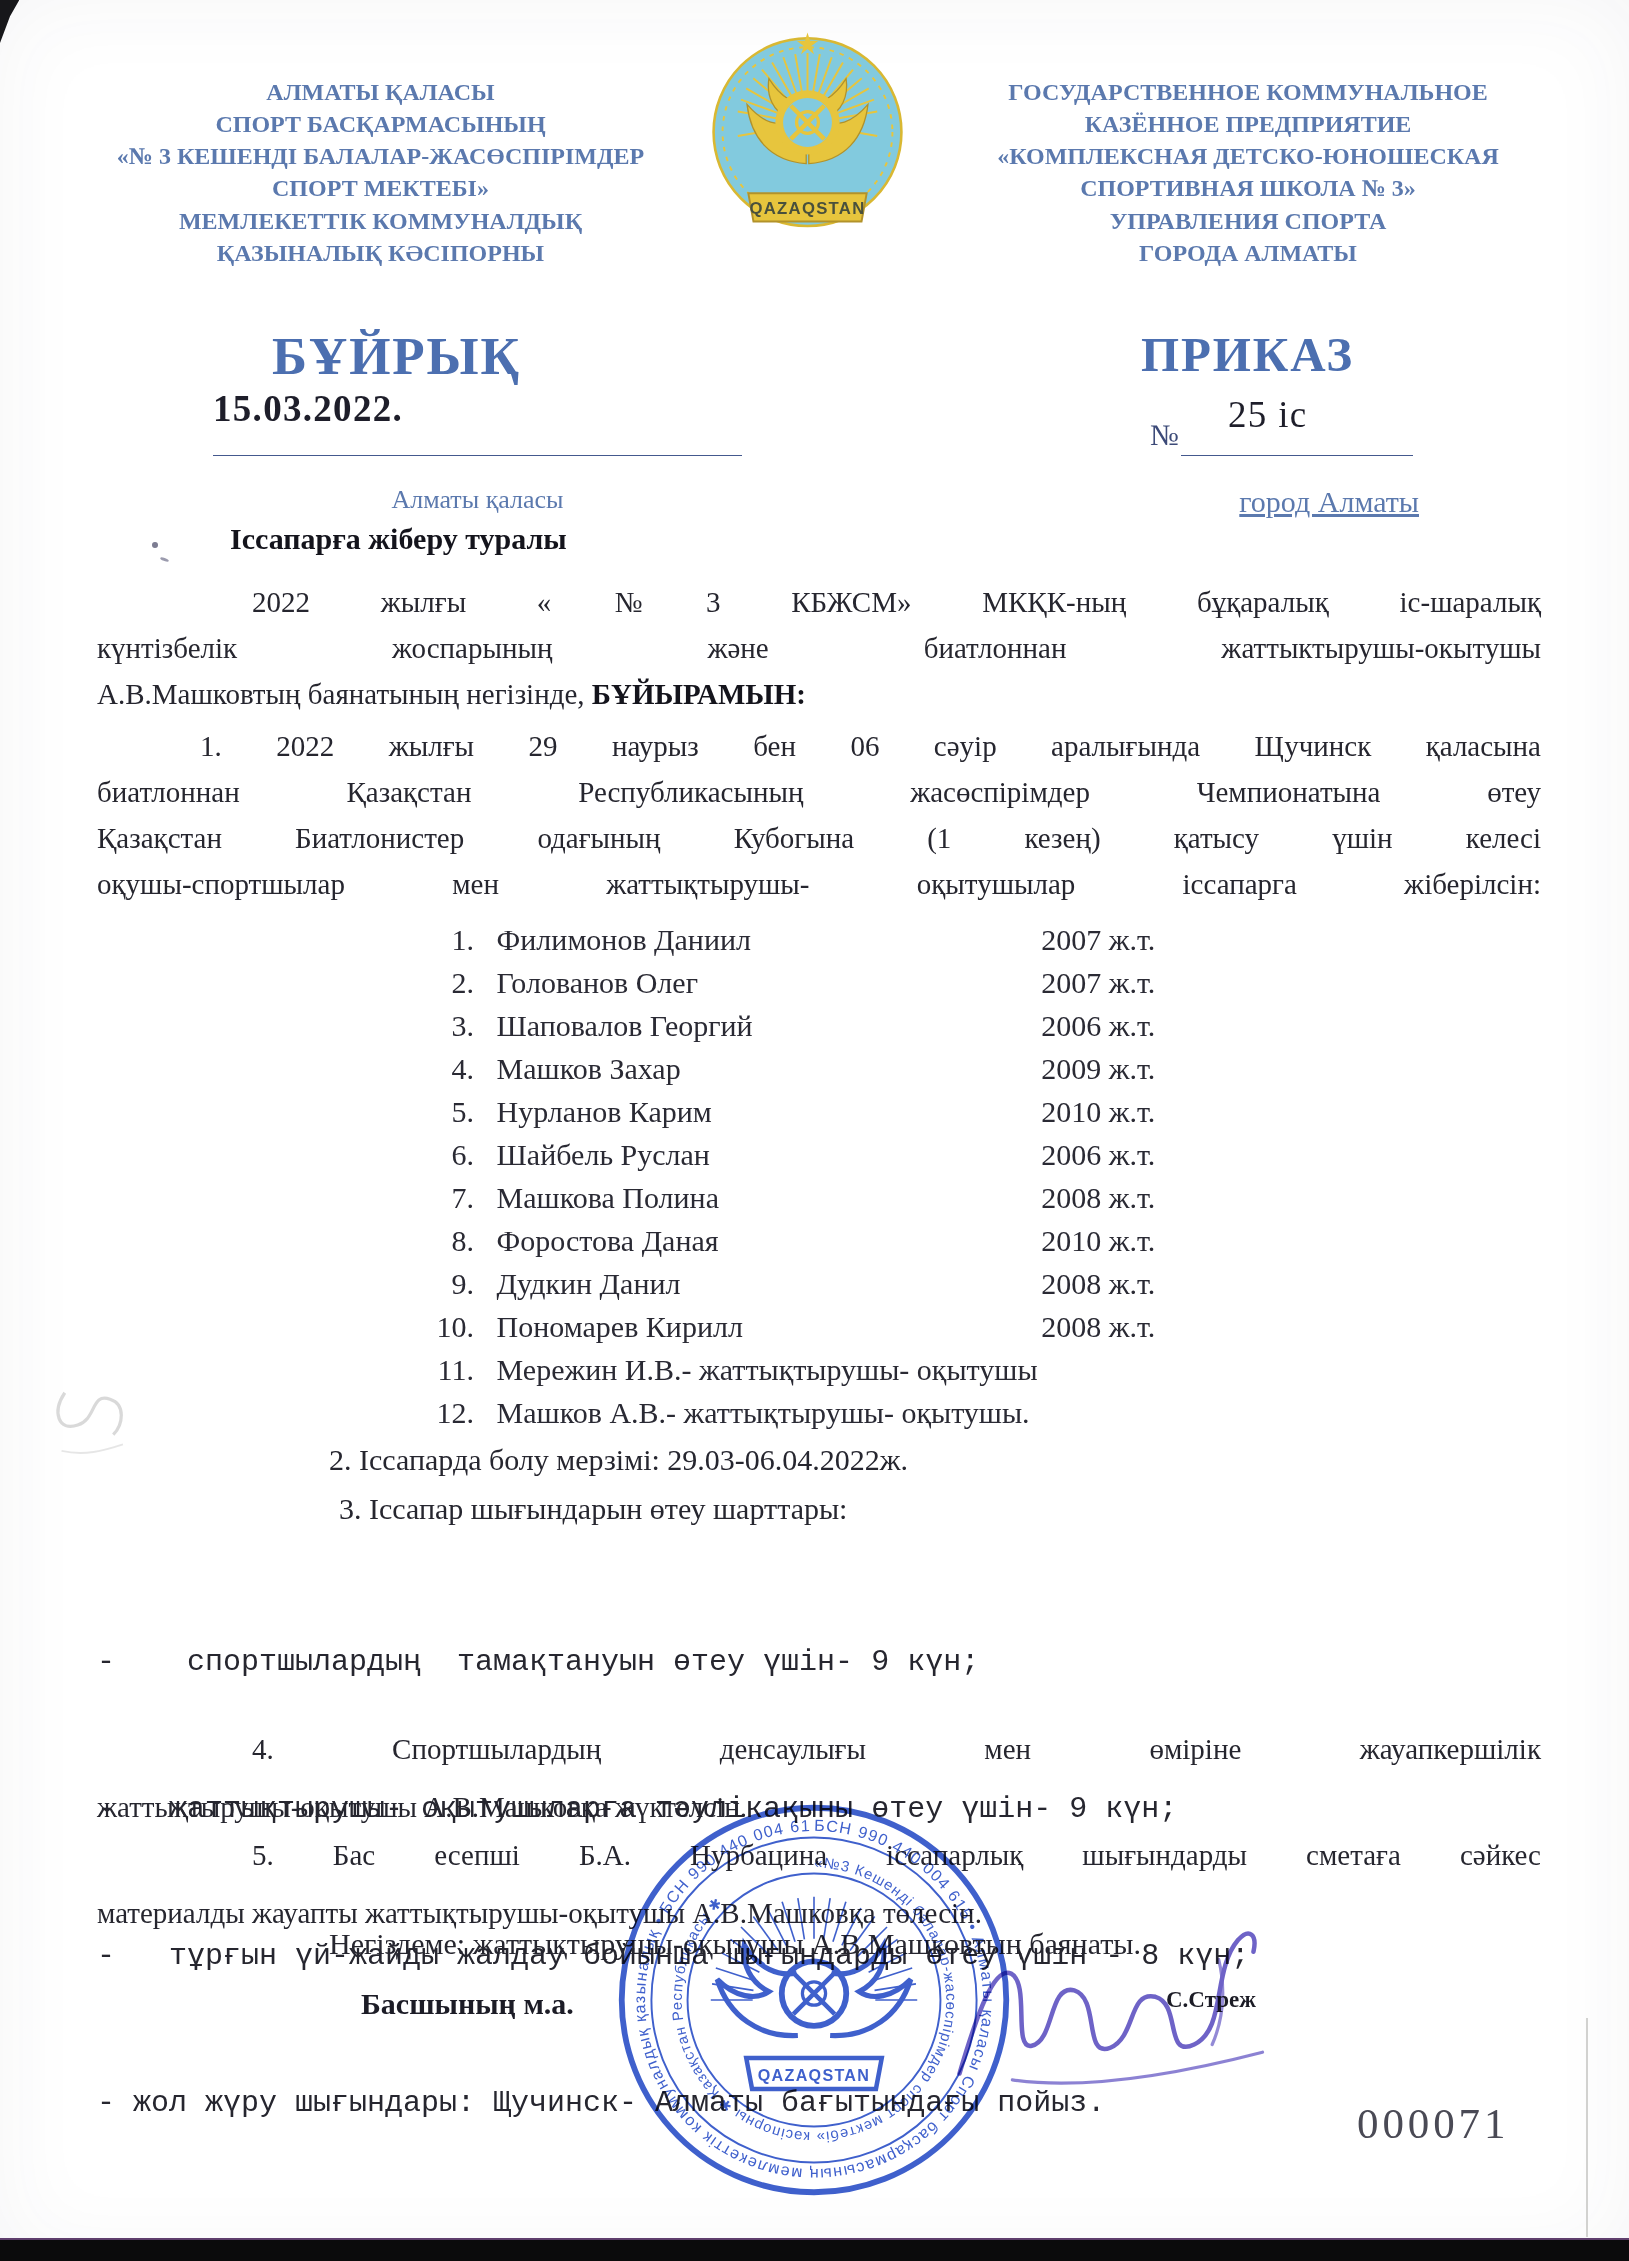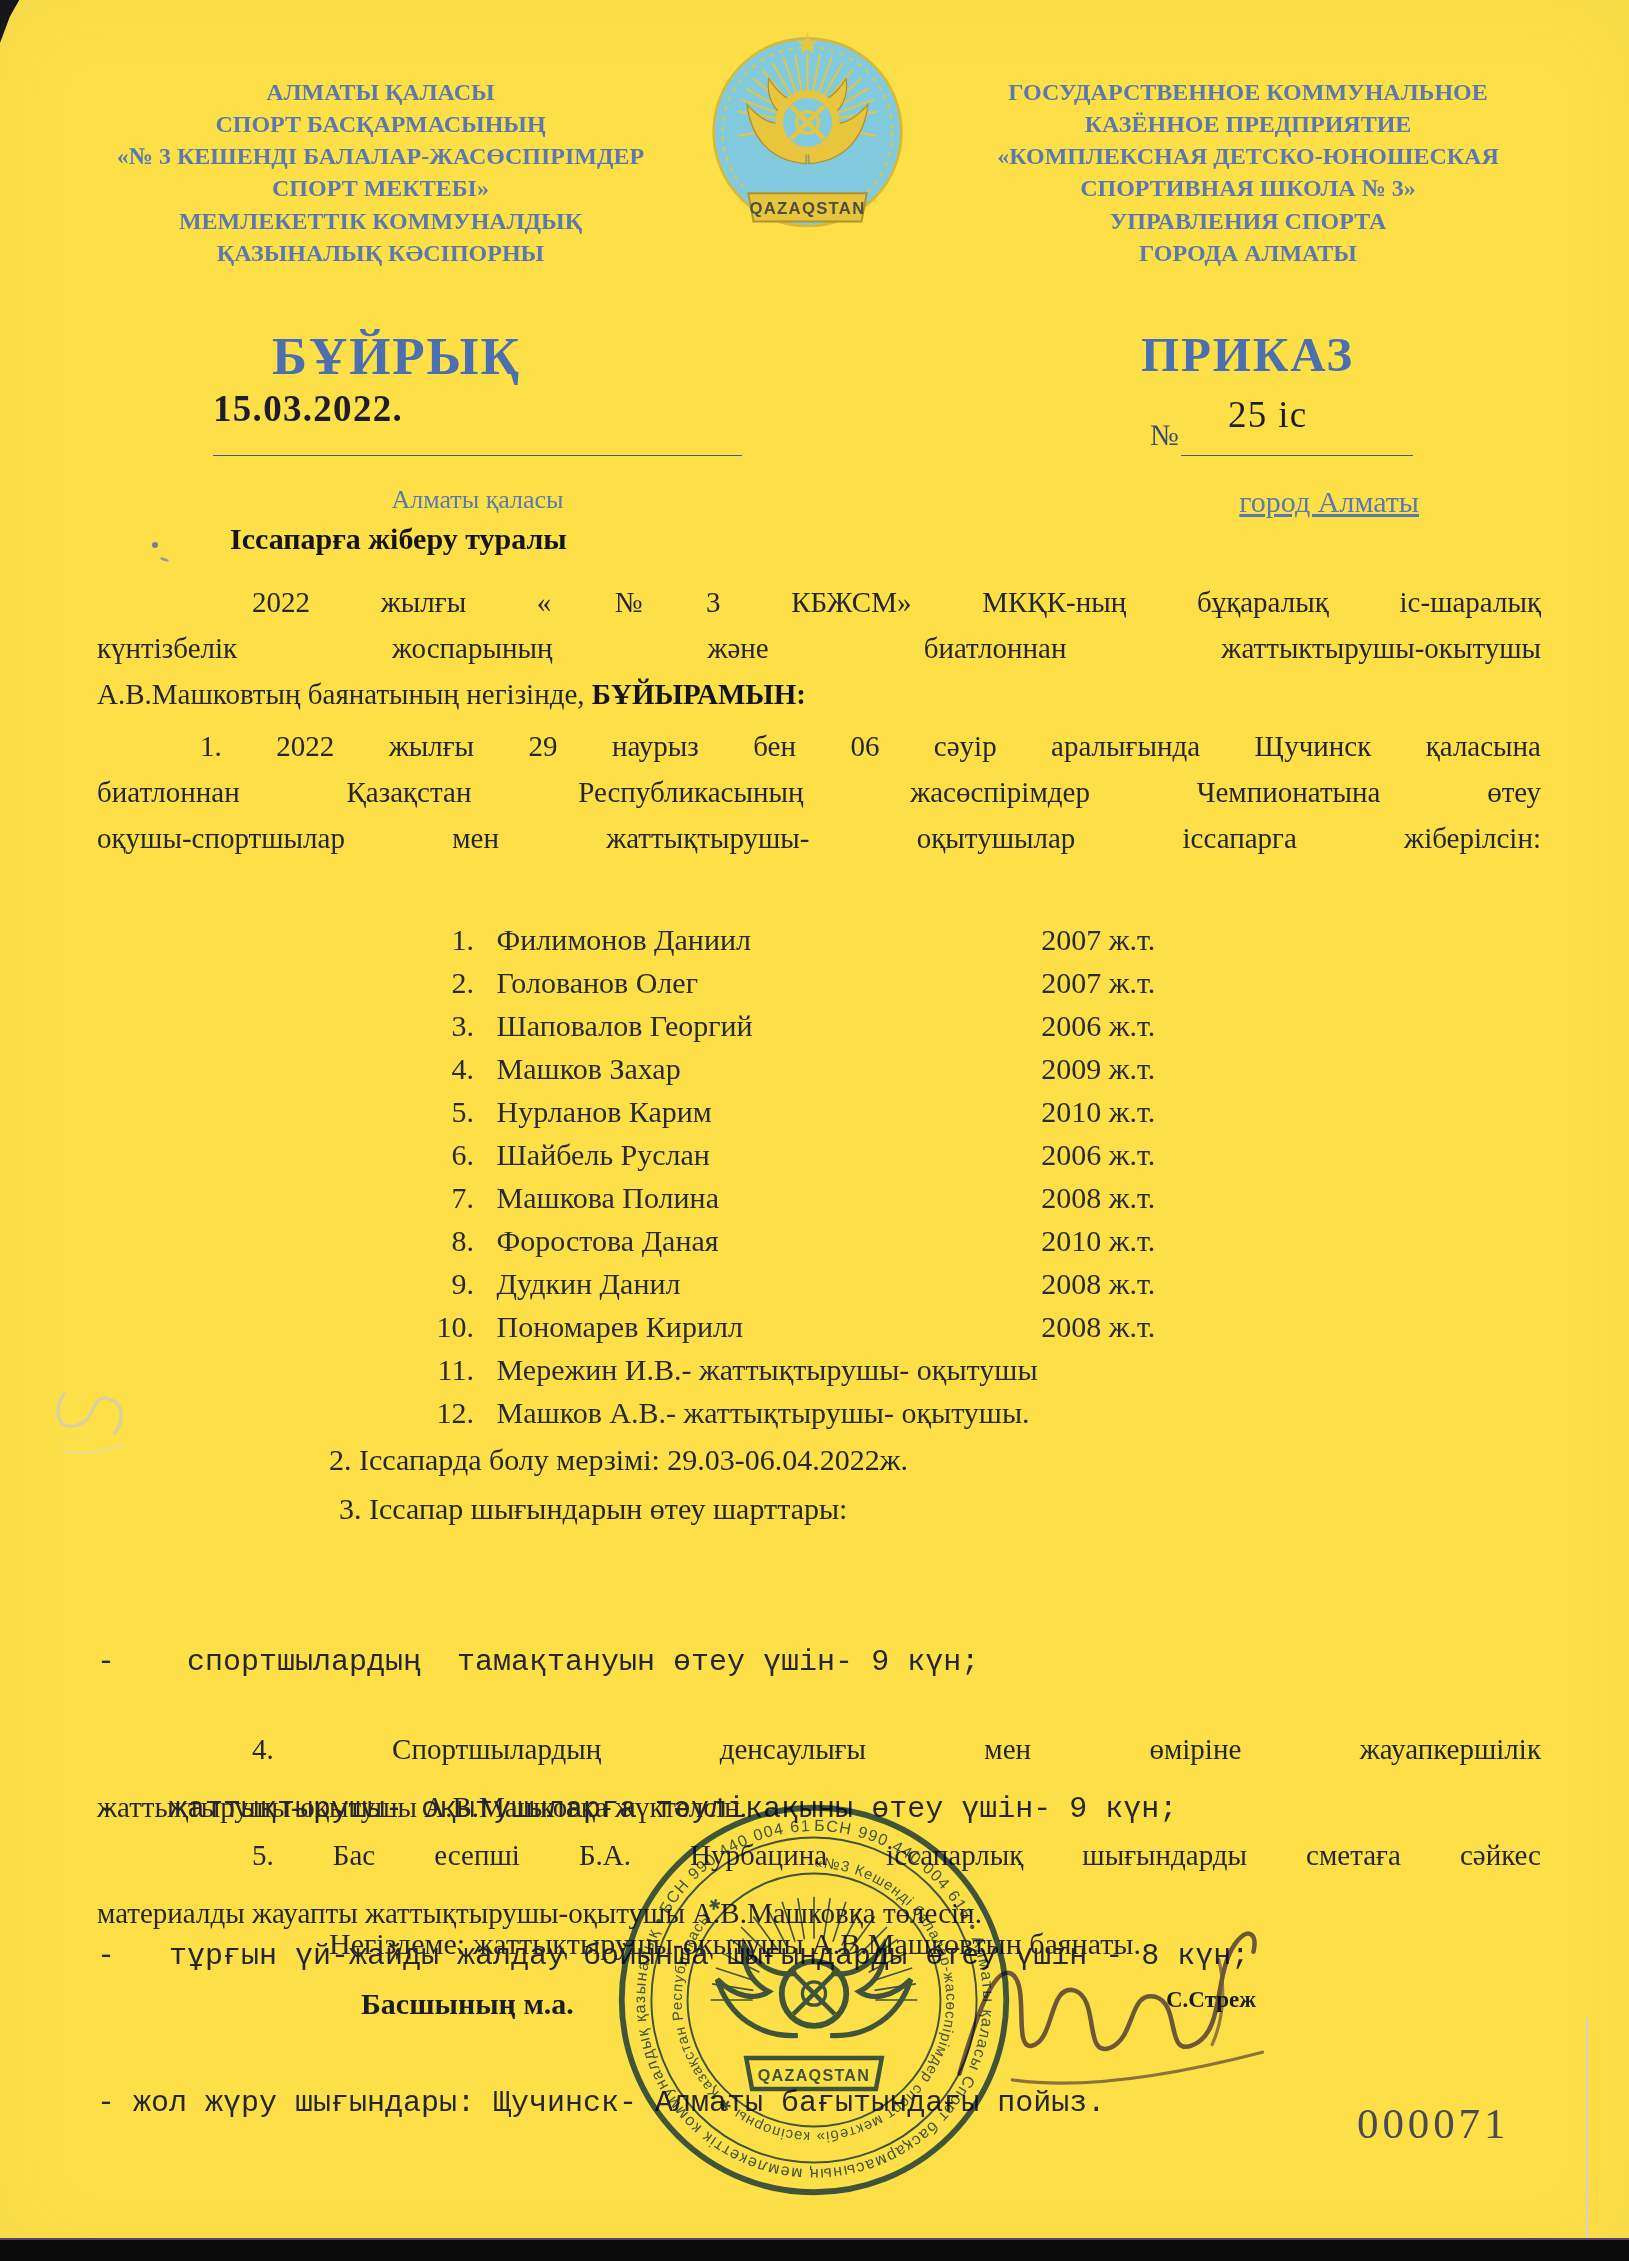--- a/index.html
+++ b/index.html
@@ -1,18 +1,18 @@
 <!DOCTYPE html>
 <html style="font-size:10.3px"><head>
 <meta charset="utf-8">
 <style>
   html,body{margin:0;padding:0;background:#e8e8e8;}
   .page{
     position:relative;width:1630px;height:2261px;overflow:hidden;
-    background:#fde047;
+    background:#ffffff;
     box-shadow:inset 0 0 90px rgba(60,60,70,0.05);
     font-family:"Liberation Serif", serif;
     color:#24242e;
   }
   
   .org-header-left{
     position:absolute;left:97px;top:76px;width:567px;
     text-align:center;color:#5b79ae;font-weight:bold;font-size:24px;line-height:1.34;
   }
   .org-header-right{
@@ -146,20 +146,21 @@
 
   <div class="par" style="top:579px">
     <div class="jline indent-240">2022  жылғы  «№3  КБЖСМ»  МКҚК-ның  бұқаралық  іс-шаралық</div>
     <div class="jline">күнтізбелік  жоспарының  және  биатлоннан  жаттыктырушы-окытушы</div>
     <div><span>А.В.Машковтың  баянатының  негізінде, </span><span class="order-word">БҰЙЫРАМЫН:</span></div>
   </div>
 
   <div class="par" style="top:723px">
     <div class="jline indent-160">1. 2022 жылғы 29 наурыз бен 06 сәуір аралығында  Щучинск қаласына</div>
     <div class="jline">биатлоннан Қазақстан Республикасының жасөспірімдер Чемпионатына  өтеу</div>
+    <div class="jline">Қазақстан Биатлонистер одағының Кубогына (1 кезең) қатысу үшін келесі</div>
     <div class="jline">оқушы-спортшылар  мен жаттықтырушы- оқытушылар  іссапарга жіберілсін:</div>
   </div>
 
   <div class="roster">
     <div class="roster-row">
         <span class="roster-num">1.</span>
         <span class="roster-name">Филимонов Даниил</span>
         <span class="roster-year">2007 ж.т.</span>
       </div>
     <div class="roster-row">

